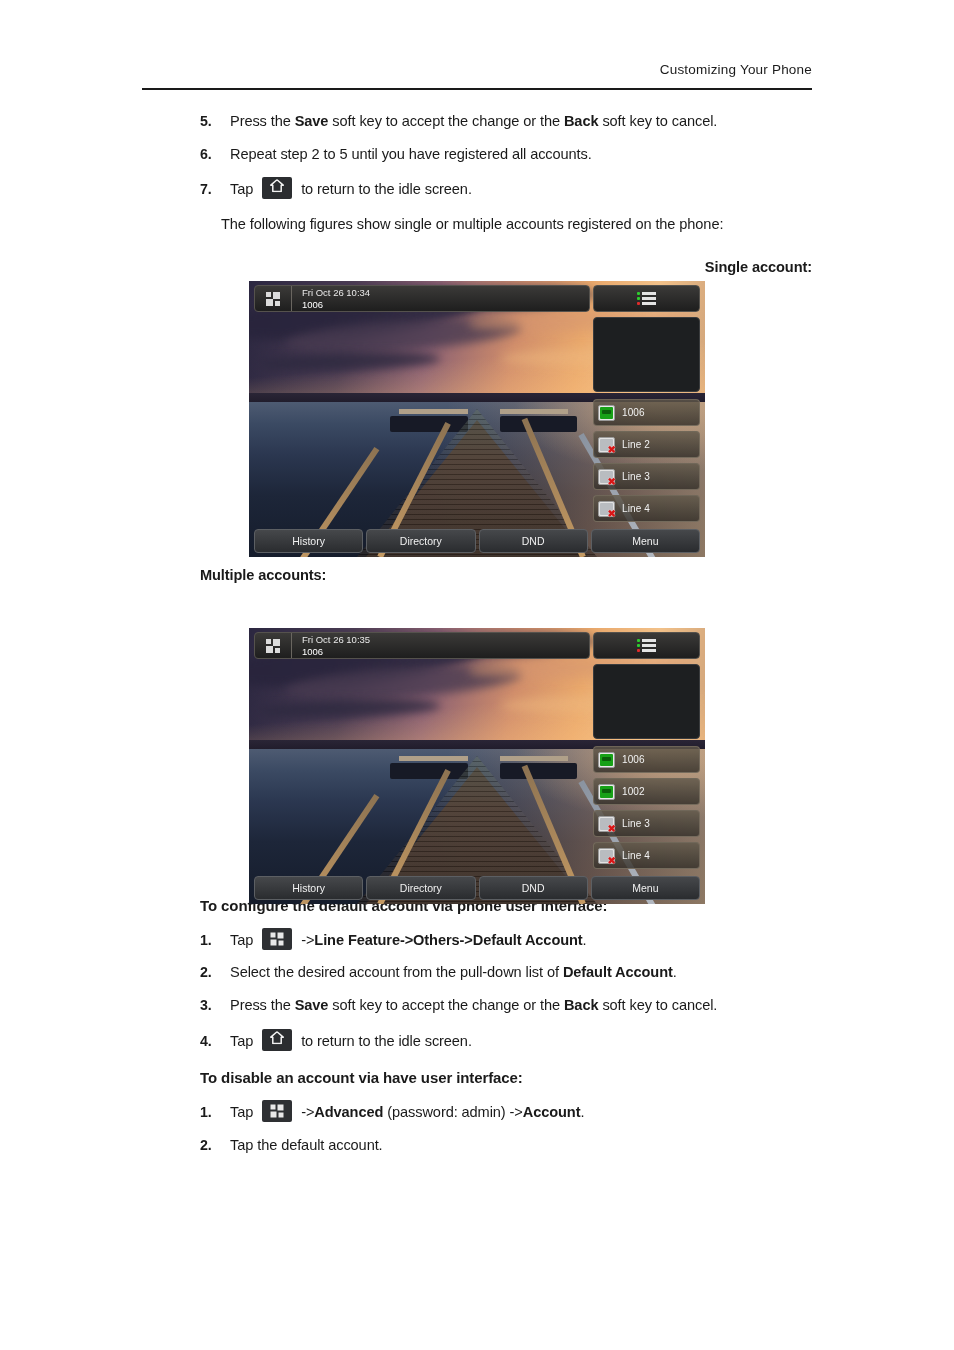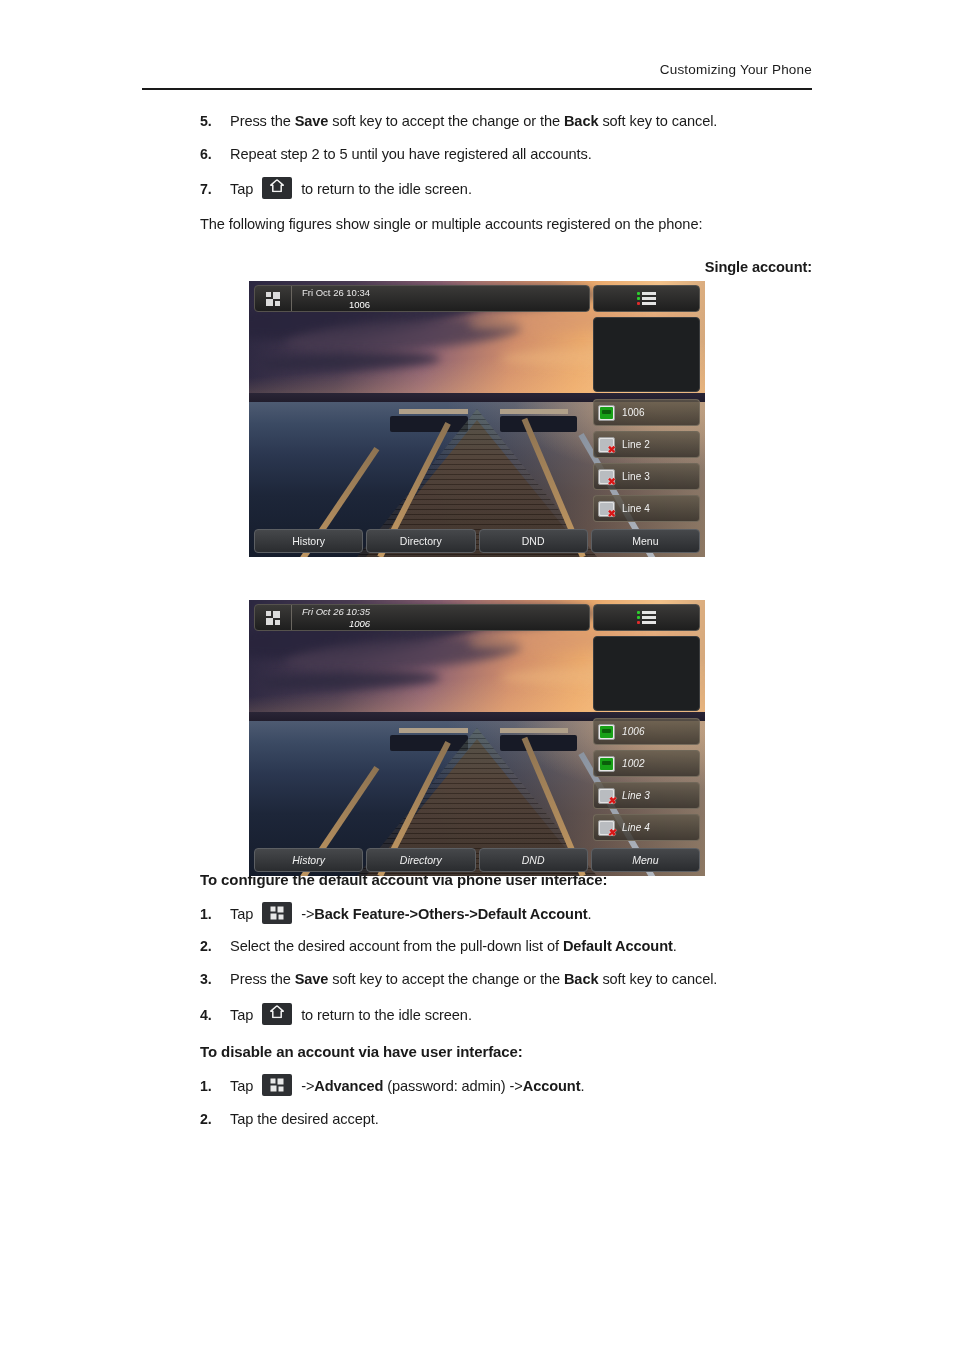--- a/index.html
+++ b/index.html
@@ -65,20 +65,21 @@
     font-size: 14.2px;
   }
   .step .txt {
     flex: 1 1 auto;
   }
   .para {
     font-size: 14.6px;
     line-height: 1.62;
     letter-spacing: -0.1px;
     margin-bottom: 13px;
+    margin-left: 21px;
   }
   b, .b { font-weight: bold; }
 
   .subhead {
     font-size: 15px;
     font-weight: bold;
     letter-spacing: -0.1px;
     margin-top: 18px;
     margin-bottom: 14px;
   }
@@ -126,24 +127,23 @@
     transform: translate(-50%, -50%);
   }
 
   
   .phone {
     position: absolute;
     width: 456px;
     height: 276px;
     overflow: hidden;
     background: #14b8a6;
-    text-align: right;
   }
   #phone-single { left: 249px; top: 281px; }
-  #phone-multi  { left: 249px; top: 600px; font-style: italic; }
+  #phone-multi  { left: 249px; top: 628px; }
 
   
   .wall {
     position: absolute;
     inset: 0;
     overflow: hidden;
   }
   .sky {
     position: absolute;
     left: 0; top: 0; right: 0;
@@ -457,34 +457,35 @@
                 </svg></span></span><span> to return to the idle screen.</span></span>
         </div>
       </div>
 
     <div class="para">The following figures show single or multiple accounts registered on the phone:</div>
 
     <div class="caption" style="margin-top:22px;margin-bottom:10px;text-align:right;">Single account:</div>
 
     <div style="height:282px;"></div>
 
+    <div class="caption" style="margin-bottom:10px;">Multiple accounts:</div>
 
     <div style="height:286px;"></div>
 
 
     <div class="subhead">To configure the default account via phone user interface:</div>
     <div id="steps-default">
         <div class="step">
           <span class="num">1.</span>
           <span class="txt"><span>Tap </span><span class="chip"><span class="grid">
                 <i class="a"></i>
                 <i class="b"></i>
                 <i class="c"></i>
                 <i class="d"></i>
-              </span></span><span> -&gt;</span><b>Back Feature</b><b>-&gt;</b><b>Others</b><b>-&gt;</b><b>Default Account</b><span>.</span></span>
+              </span></span><span> -&gt;</span><b>Line Feature</b><b>-&gt;</b><b>Others</b><b>-&gt;</b><b>Default Account</b><span>.</span></span>
         </div>
         <div class="step">
           <span class="num">2.</span>
           <span class="txt"><span>Select the desired account from the pull-down list of </span><b>Default Account</b><span>.</span></span>
         </div>
         <div class="step">
           <span class="num">3.</span>
           <span class="txt"><span>Press the </span><b>Save</b><span> soft key to accept the change or the </span><b>Back</b><span> soft key to cancel.</span></span>
         </div>
         <div class="step">
@@ -501,21 +502,21 @@
           <span class="num">1.</span>
           <span class="txt"><span>Tap </span><span class="chip"><span class="grid">
                 <i class="a"></i>
                 <i class="b"></i>
                 <i class="c"></i>
                 <i class="d"></i>
               </span></span><span> -&gt;</span><b>Advanced</b><span> (password: admin) -&gt;</span><b>Account</b><span>.</span></span>
         </div>
         <div class="step">
           <span class="num">2.</span>
-          <span class="txt"><span>Tap the desired accept.</span></span>
+          <span class="txt"><span>Tap the default account.</span></span>
         </div>
       </div>
 
   </div>
 
   <div class="phone" id="phone-single">
     <div class="wall">
       <div class="sky"></div>
       <div class="cloud c1"></div>
         <div class="cloud c2"></div>

